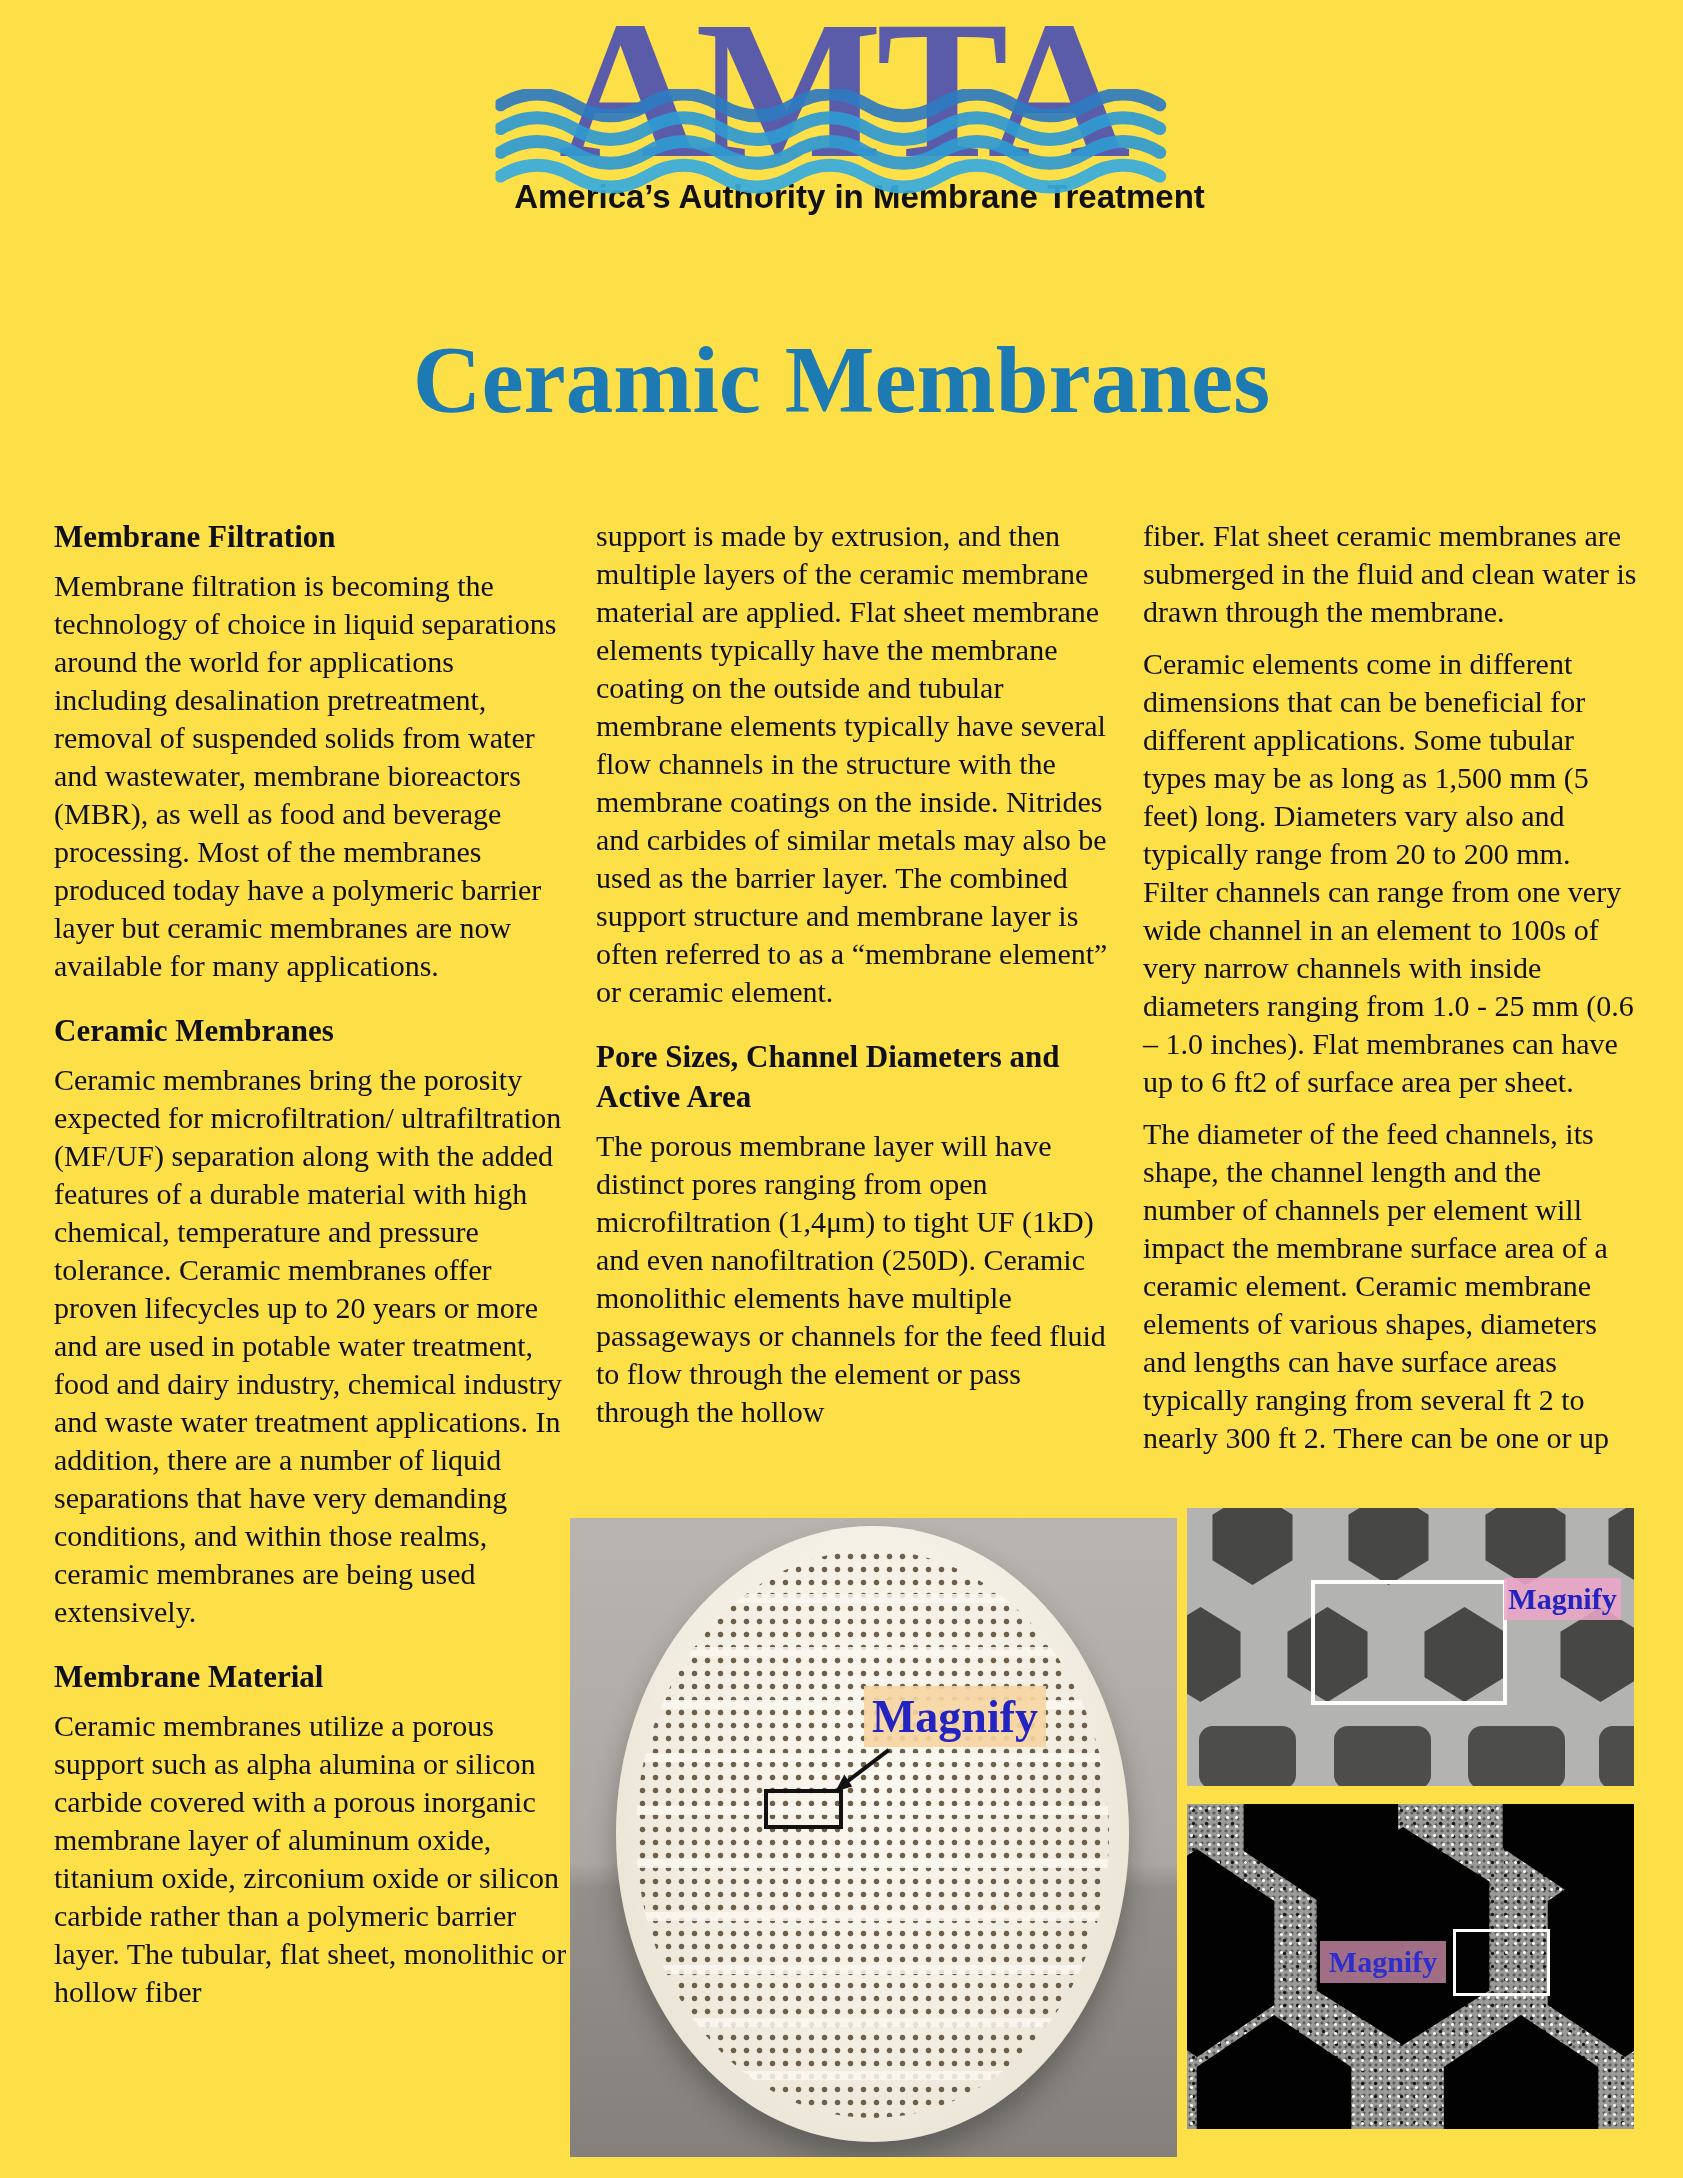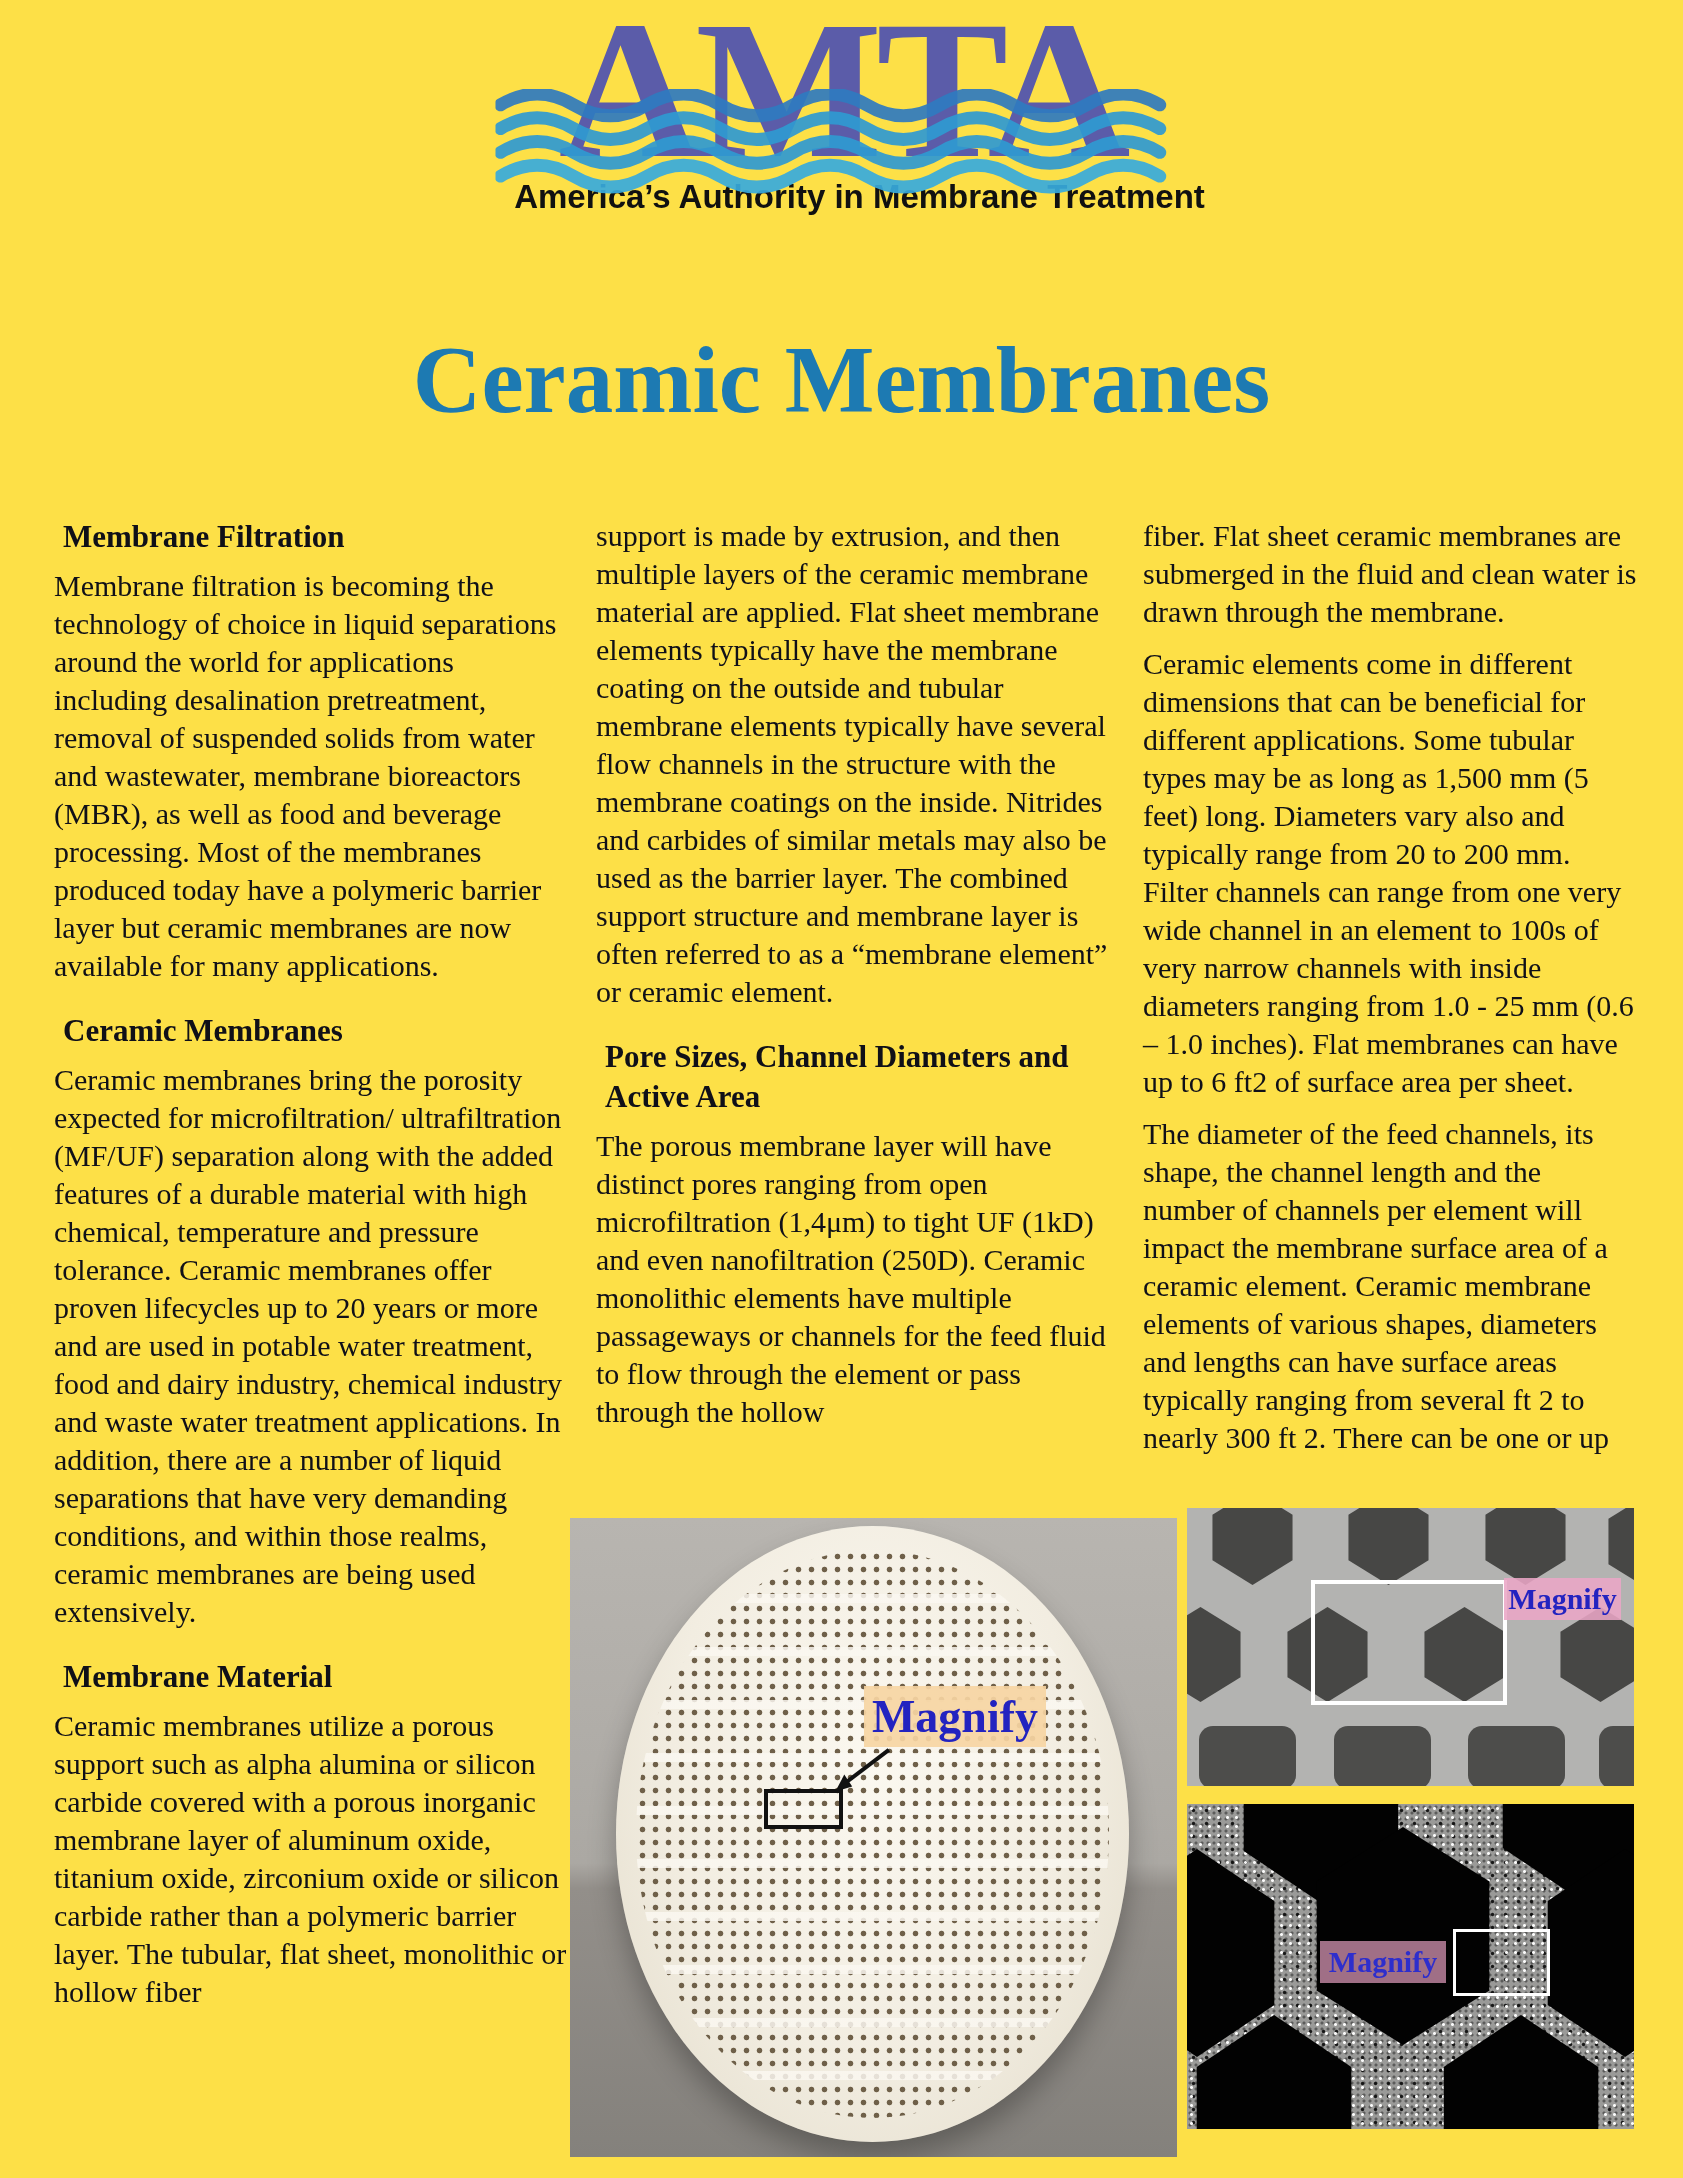--- a/index.html
+++ b/index.html
@@ -26,21 +26,21 @@
     position:absolute;top:331px;left:0;right:0;text-align:center;
     font-weight:700;font-size:95px;line-height:99px;color:#1d7ab2;
     font-family:"Liberation Serif", serif;
   }
   
   .col{position:absolute;top:517px;font-size:30px;line-height:38px;text-align:left;}
   .col-left{left:54px;width:515px;}
   .col-mid{left:596px;width:525px;}
   .col-right{left:1143px;width:495px;}
   .col h3{
-    font-size:31px;line-height:40px;margin:26px 0 10px 9px;font-weight:700;
+    font-size:31px;line-height:40px;margin:26px 0 10px 0;font-weight:700;
     font-family:"Liberation Serif", serif;
   }
   .col h3.first{margin-top:0;}
   .col p{margin:0 0 14px 0;}
   
   .fig{position:absolute;overflow:hidden;}
   
   .fig-disc{
     left:570px;top:1518px;width:607px;height:639px;
     background:linear-gradient(180deg,#b8b5b0 0%,#aba8a3 54%,#938f8a 58%,#84817c 100%);

